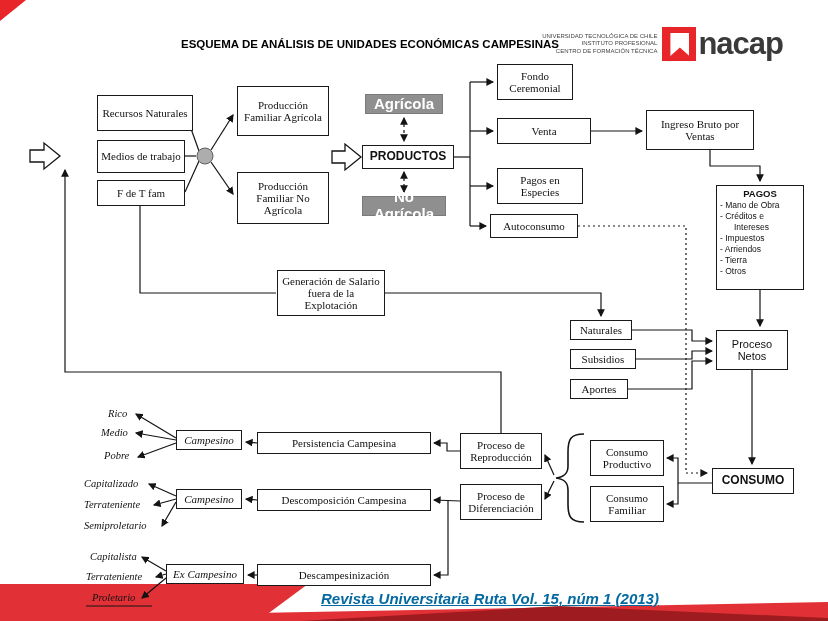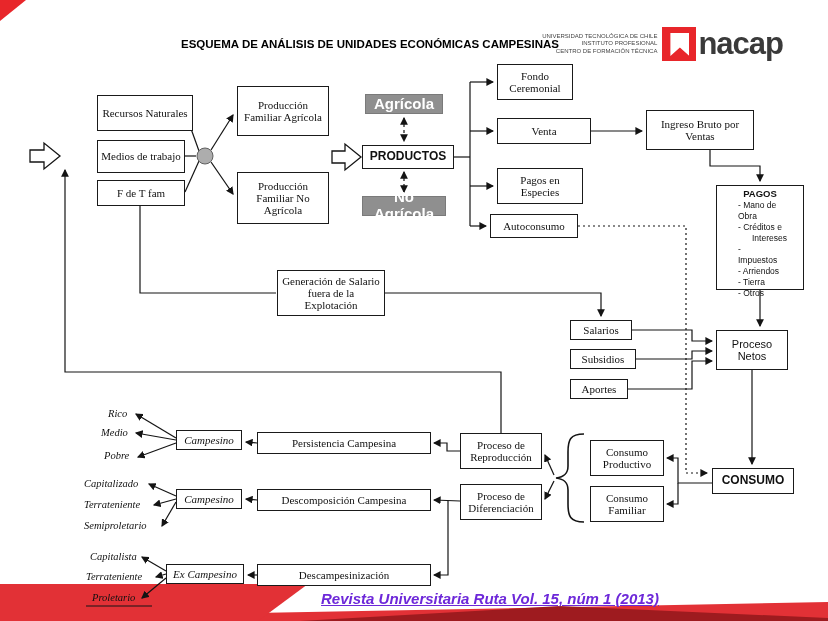--- a/index.html
+++ b/index.html
@@ -10,37 +10,37 @@
           align-items:center; justify-content:center; text-align:center;
           font-size:11px; line-height:1.12; padding:1px 3px; }
   .sansbold { font-family:"Liberation Sans", sans-serif; font-weight:bold; font-size:12px; }
   .sans { font-family:"Liberation Sans", sans-serif; }
   .italic { font-style:italic;text-align:center; }
   .gray { background:#8f8f8f; color:#fff; border:1px solid #7a7a7a;
           font-family:"Liberation Sans", sans-serif; font-weight:bold; font-size:15px; }
   .classlabel { position:absolute; font-style:italic; font-size:10.5px;
                 font-family:"Liberation Serif", serif; white-space:nowrap; }
   .pagosbox { position:absolute; background:#fff; border:1px solid #1a1a1a;
-              font-family:"Liberation Sans", sans-serif; font-size:8.5px; padding:2px 21px; }
+              font-family:"Liberation Sans", sans-serif; font-size:8.5px; padding:2px 3px; }
   .pagosbox .hdr { text-align:center; font-weight:bold; font-size:9.5px; margin-bottom:1px; }
   .pagosbox .item { text-align:left; line-height:1.3; }
   .pagosbox .cont { padding-left:14px; }
   .title { position:absolute; left:140px; top:38px; width:460px; text-align:center;
            font-family:"Liberation Sans", sans-serif; font-weight:bold; font-size:11.5px; color:#000; }
   .logo { position:absolute; top:26px; right:45px; display:flex; align-items:center; }
   .logo-lines { text-align:right; font-family:"Liberation Sans", sans-serif;
                 font-size:6px; line-height:1.25; color:#444; margin-right:5px; }
   .logo-mark { width:34px; height:34px; background:#e8262a; position:relative; margin-right:2px; }
   .logo-glyph { position:absolute; left:8px; top:6px; width:19px; height:23px; background:#fff;
                 clip-path:polygon(0 0,100% 0,100% 100%,50% 63%,0 100%); }
   .logo-word { font-family:"Liberation Sans", sans-serif; font-weight:bold;
                font-size:31px; color:#3a3a3a; letter-spacing:-1px; }
   .footer-text { position:absolute; left:240px; top:590px; width:500px; text-align:center;
                  font-family:"Liberation Sans", sans-serif; font-weight:bold; font-style:italic;
-                 font-size:15px; text-decoration:underline; color:#6d28d9; z-index:6; }
+                 font-size:15px; text-decoration:underline; color:#0369a1; z-index:6; }
 </style>
 </head>
 <body>
 
 <svg class="wires" viewBox="0 0 828 621">
   <defs>
     <marker id="arr" viewBox="0 0 10 10" refX="8.5" refY="5" markerWidth="6.5" markerHeight="6.5" orient="auto-start-reverse">
       <path d="M0 0 L10 5 L0 10 z" fill="#141414"></path>
     </marker>
   </defs>
@@ -155,21 +155,21 @@
   <div class="item">- Impuestos</div>
   <div class="item">- Arriendos</div>
   <div class="item">- Tierra</div>
   <div class="item">- Otros</div>
 </div>
 
 <div class="node sans" style="left:716px;top:330px;width:72px;height:40px">Proceso Netos</div>
 
 <div class="node" style="left:277px;top:270px;width:108px;height:46px">Generación de Salario fuera de la Explotación</div>
 
-<div class="node" style="left:570px;top:320px;width:62px;height:20px">Salarios</div>
+<div class="node" style="left:570px;top:320px;width:62px;height:20px">Naturales</div>
 <div class="node" style="left:570px;top:349px;width:66px;height:20px">Subsidios</div>
 <div class="node" style="left:570px;top:379px;width:58px;height:20px">Aportes</div>
 
 <div class="node sansbold" style="left:712px;top:468px;width:82px;height:26px">CONSUMO</div>
 <div class="node" style="left:590px;top:440px;width:74px;height:36px">Consumo Productivo</div>
 <div class="node" style="left:590px;top:486px;width:74px;height:36px">Consumo Familiar</div>
 
 <div class="node" style="left:460px;top:433px;width:82px;height:36px">Proceso de Reproducción</div>
 <div class="node" style="left:460px;top:484px;width:82px;height:36px">Proceso de Diferenciación</div>
 

